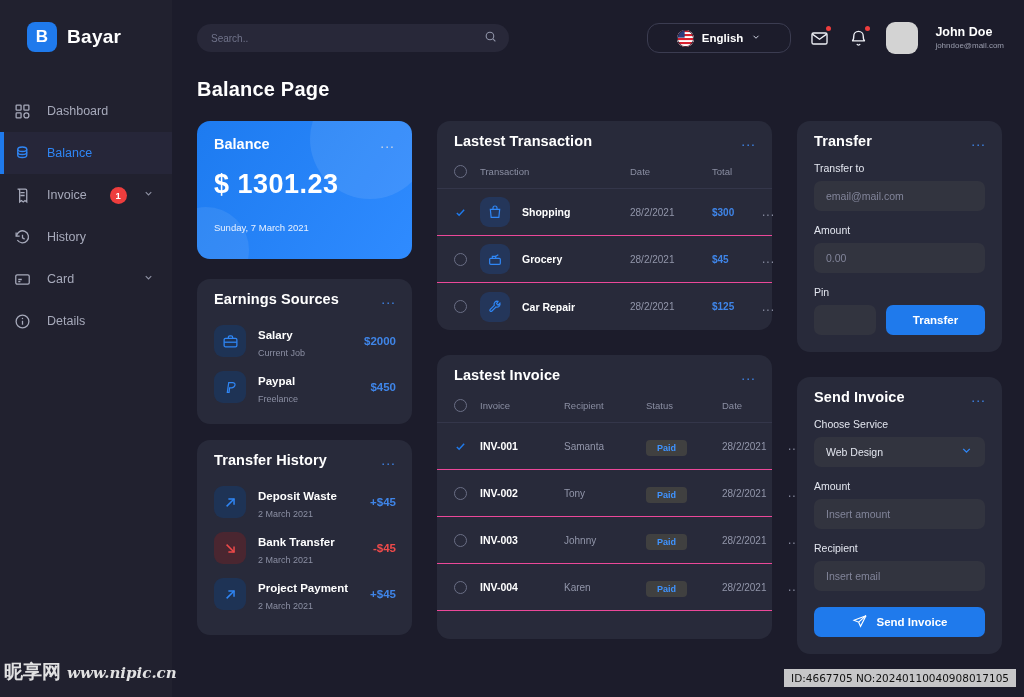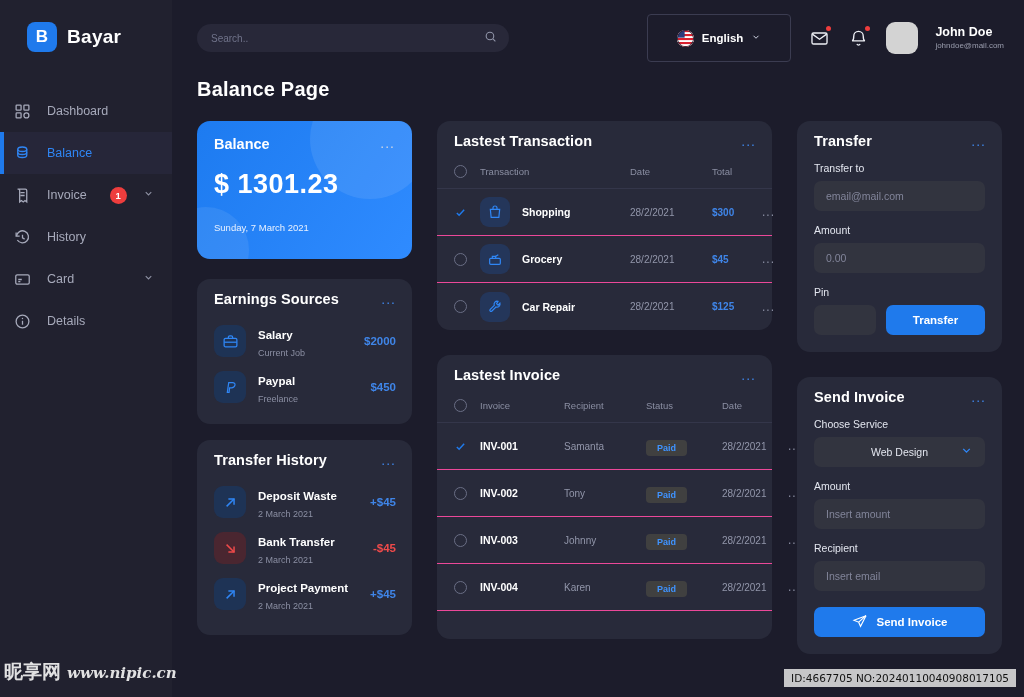--- a/index.html
+++ b/index.html
@@ -64,22 +64,22 @@
   }
   .search-input {
     flex: 1; background: transparent; border: 0; outline: none;
     color: #c9ccd8; font-size: 10px; font-family: "Liberation Sans", sans-serif;
   }
   .search-input::placeholder { color: #70738a; }
 
   .topbar-right { margin-left: auto; display: flex; align-items: center; gap: 17px; }
   .lang-pill {
     display: flex; align-items: center; gap: 8px;
-    height: 48px; padding: 0 29px;
-    border: 1px solid #3b3c51; border-radius: 4px;
+    height: 30px; padding: 0 29px;
+    border: 1px solid #3b3c51; border-radius: 12px;
     font-size: 11.5px; font-weight: bold; cursor: pointer;
   }
   .flag {
     width: 17px; height: 17px; border-radius: 50%; overflow: hidden;
     position: relative; flex: 0 0 17px; background: #fff;
   }
   .icon-btn { position: relative; width: 22px; height: 22px; cursor: pointer; display:flex; align-items:center; justify-content:center;}
   .dot {
     position: absolute; top: -1px; right: -1px;
     width: 5px; height: 5px; border-radius: 50%; background: #ee3d3d;
@@ -195,21 +195,21 @@
   .field-label { font-size: 10.5px; color: #e3e6ef; margin-bottom: 7px; }
   .field {
     width: 100%; height: 30px; border-radius: 7px;
     background: #32343f; border: 0; outline: none;
     color: #e3e6ef; font-size: 10.5px; padding: 0 12px;
     font-family: "Liberation Sans", sans-serif;
     margin-bottom: 13px;
   }
   .field::placeholder { color: #82859a; }
   .select-wrap { position: relative; margin-bottom: 13px; }
-  .select-wrap .field { margin-bottom: 0; text-align: center; }
+  .select-wrap .field { margin-bottom: 0; }
   .select-chev {
     position: absolute; right: 12px; top: 50%; transform: translateY(-50%);
     color: #3f85e8; pointer-events: none;
   }
   .pin-row { display: flex; gap: 10px; align-items: center; }
   .pin-field { width: 62px; margin-bottom: 0; }
   .btn-blue {
     flex: 1; height: 30px; border: 0; border-radius: 7px;
     background: #1f7aec; color: #fff;
     font-size: 11.5px; font-weight: bold; cursor: pointer;

